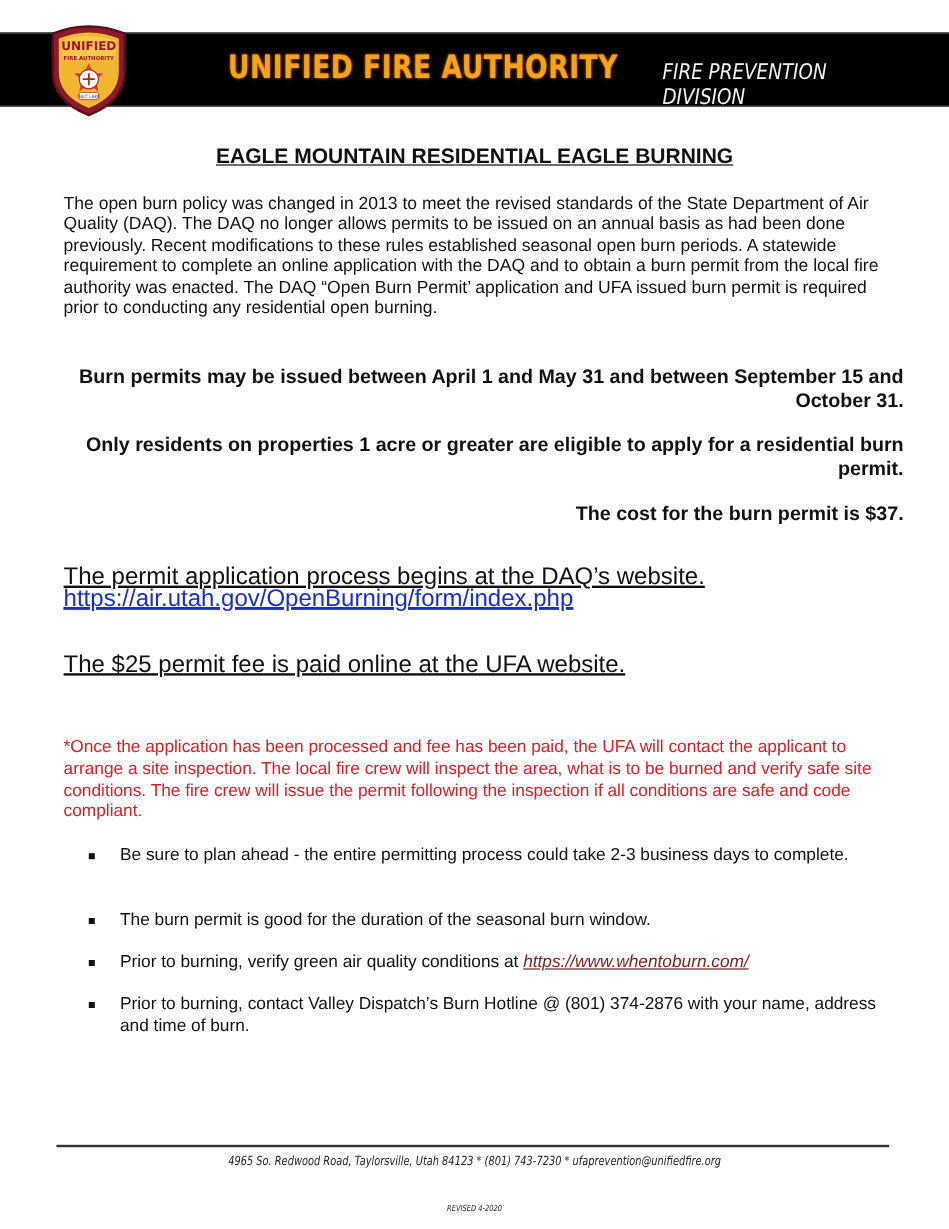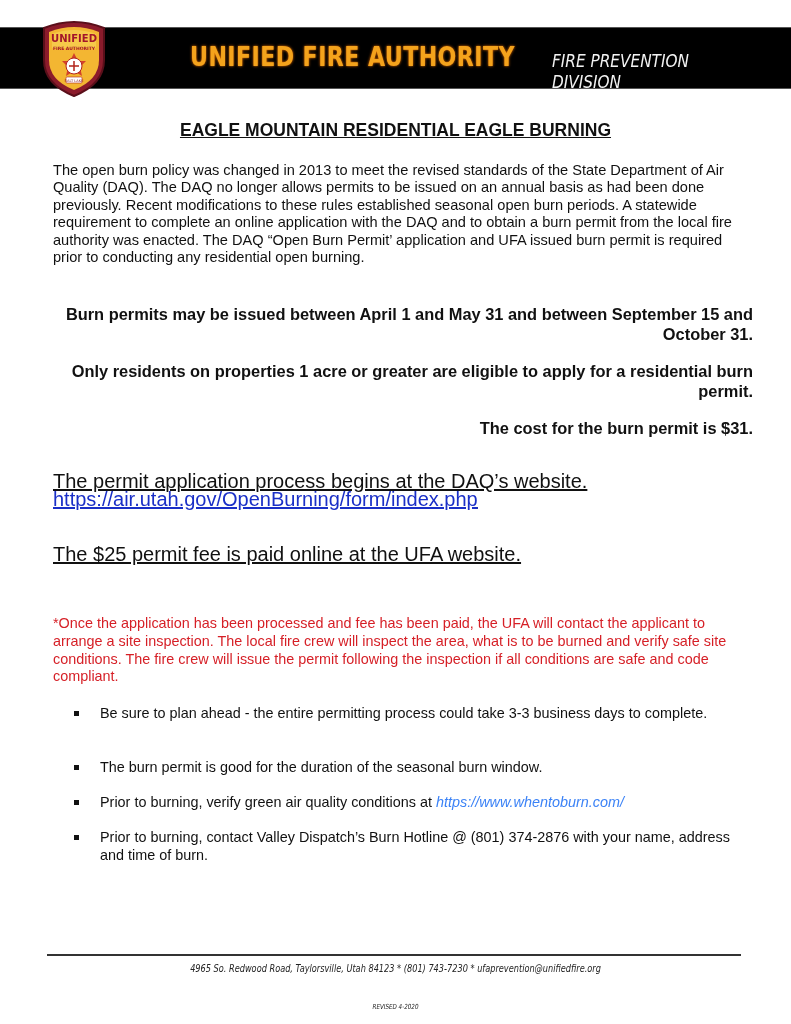--- a/index.html
+++ b/index.html
@@ -49,21 +49,21 @@
       font-size: 14.4px; line-height: 17.8px; color: #d61f26;
     }
     .bullet {
       position: absolute; left: 74px; width: 660px;
       font-size: 14.4px; line-height: 17.8px; color: #111;
     }
     .bullet-mark {
       position: absolute; left: 0; top: 6px; width: 5px; height: 5px; background: #111;
     }
     .bullet-text { display: block; margin-left: 26px; }
-    .italic-link { color: #3b82f6; font-style: italic; }
+    .italic-link { color: #7f1d1d; text-decoration: underline; font-style: italic; }
 
     .footer-rule {
       position: absolute; left: 47px; top: 954px; width: 694px; height: 2px; background: #333;
     }
     .footer-address {
       position: absolute; left: 0; width: 791px; top: 962px; text-align: center;
       font-family: "DejaVu Sans", sans-serif; font-style: italic;
       font-size: 10.5px; color: #222;
       transform: scaleX(0.78); transform-origin: center;
     }
@@ -96,36 +96,36 @@
 
 <div class="banner-title">UNIFIED FIRE AUTHORITY</div>
 <div class="banner-division">FIRE PREVENTION DIVISION</div>
 
 <div class="doc-title">EAGLE MOUNTAIN RESIDENTIAL EAGLE BURNING</div>
 
 <p class="intro">The open burn policy was changed in 2013 to meet the revised standards of the State Department of Air Quality (DAQ).  The DAQ no longer allows permits to be issued on an annual basis as had been done previously.  Recent modifications to these rules established seasonal open burn periods. A statewide requirement to complete an online application with the DAQ and to obtain a burn permit from the local fire authority was enacted.  The DAQ “Open Burn Permit’ application and UFA issued burn permit is required prior to conducting any residential open burning.</p>
 
 <p class="bold-para" style="top:304px;">Burn permits may be issued between April 1 and May 31 and between September 15 and October 31.</p>
 <p class="bold-para" style="top:361px;">Only residents on properties 1 acre or greater are eligible to apply for a residential burn permit.</p>
-<p class="bold-para" style="top:418px;">The cost for the burn permit is $31.</p>
+<p class="bold-para" style="top:418px;">The cost for the burn permit is $37.</p>
 
 <div class="plain" style="top:473px;">
   <span>The permit application process begins at the DAQ’s website.</span><br>
   <a class="link">https://air.utah.gov/OpenBurning/form/index.php</a>
 </div>
 
 <div class="plain" style="top:546px;">
   <span>The $25 permit fee is paid online at the UFA website.</span><br>
 </div>
 
 <p class="red-para">*Once the application has been processed and fee has been paid, the UFA will contact the applicant to arrange a site inspection. The local fire crew will inspect the area, what is to be burned and verify safe site conditions. The fire crew will issue the permit following the inspection if all conditions are safe and code compliant.</p>
 
 <div class="bullet" style="top:705px;">
   <span class="bullet-mark"></span>
-  <span class="bullet-text">Be sure to plan ahead - the entire permitting process could take 3-3 business days to complete.</span>
+  <span class="bullet-text">Be sure to plan ahead - the entire permitting process could take 2-3 business days to complete.</span>
 </div>
 <div class="bullet" style="top:759px;">
   <span class="bullet-mark"></span>
   <span class="bullet-text">The burn permit is good for the duration of the seasonal burn window.</span>
 </div>
 <div class="bullet" style="top:794px;">
   <span class="bullet-mark"></span>
   <span class="bullet-text"><span>Prior to burning, verify green air quality conditions at </span><a class="italic-link">https://www.whentoburn.com/</a></span>
 </div>
 <div class="bullet" style="top:829px;">

